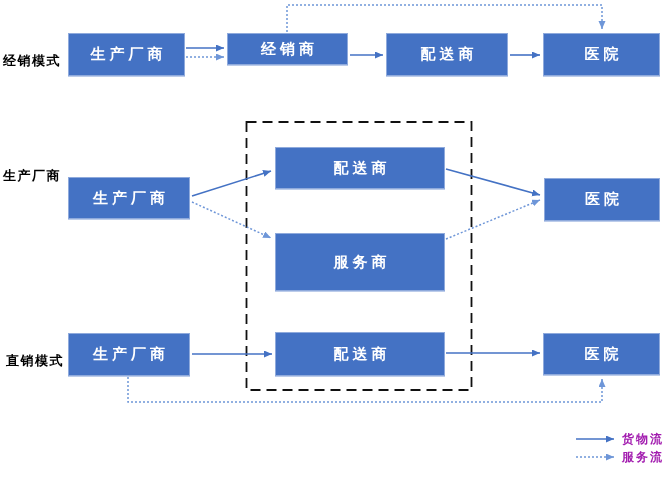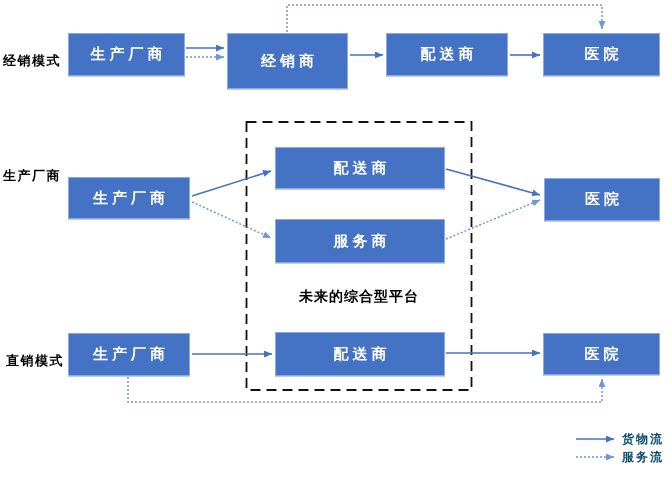--- a/index.html
+++ b/index.html
@@ -17,21 +17,21 @@
   .sec-label{
     position:absolute;color:#000;font-weight:bold;font-size:13px;letter-spacing:1.5px;
     white-space:nowrap;
     margin-top:47px;
   }
   .platform-label{
     position:absolute;left:246px;top:288px;width:226px;text-align:center;
     color:#000;font-weight:bold;font-size:14px;letter-spacing:1px;white-space:nowrap;
   }
   .legend-label{
-    position:absolute;color:#0c4a6e;font-size:12px;font-weight:bold;letter-spacing:2px;white-space:nowrap;
+    position:absolute;color:#a21caf;font-size:12px;font-weight:bold;letter-spacing:2px;white-space:nowrap;
   }
   .caption{
     position:absolute;left:0;top:471px;width:672px;text-align:center;
     color:#000;font-size:14px;letter-spacing:1px;
   }
 </style>
 </head>
 <body>
 
 <div class="stage">
@@ -67,30 +67,29 @@
       <path d="M128,377 L128,402 L602,402 L602,379" marker-end="url(#mDot)"></path>
       <line x1="576" y1="457" x2="614" y2="457" marker-end="url(#mDot)"></line>
     </g>
   </svg>
 
   <div class="sec-label" style="left:3px;top:5px">经销模式</div>
   <div class="sec-label" style="left:3px;top:120px">生产厂商</div>
   <div class="sec-label" style="left:6px;top:305px">直销模式</div>
 
   <div class="node" style="left:68px;top:33px;width:117px;height:43px">生产厂商</div>
-  <div class="node" style="left:227px;top:33px;width:121px;height:56px">经销商</div>
+  <div class="node" style="left:227px;top:33px;width:121px;height:32px">经销商</div>
   <div class="node" style="left:386px;top:33px;width:122px;height:43px">配送商</div>
   <div class="node" style="left:543px;top:33px;width:117px;height:43px">医院</div>
 
   <div class="node" style="left:68px;top:177px;width:122px;height:42px">生产厂商</div>
   <div class="node" style="left:275px;top:147px;width:170px;height:42px">配送商</div>
-  <div class="node" style="left:275px;top:219px;width:170px;height:44px">服务商</div>
+  <div class="node" style="left:275px;top:233px;width:170px;height:58px">服务商</div>
   <div class="node" style="left:544px;top:178px;width:116px;height:43px">医院</div>
 
-  <div class="platform-label">未来的综合型平台</div>
 
   <div class="node" style="left:68px;top:333px;width:122px;height:43px">生产厂商</div>
   <div class="node" style="left:275px;top:332px;width:170px;height:44px">配送商</div>
   <div class="node" style="left:543px;top:333px;width:117px;height:42px">医院</div>
 
   <div class="legend-label" style="left:622px;top:431px">货物流</div>
   <div class="legend-label" style="left:622px;top:449px">服务流</div>
 
 
 </div>

